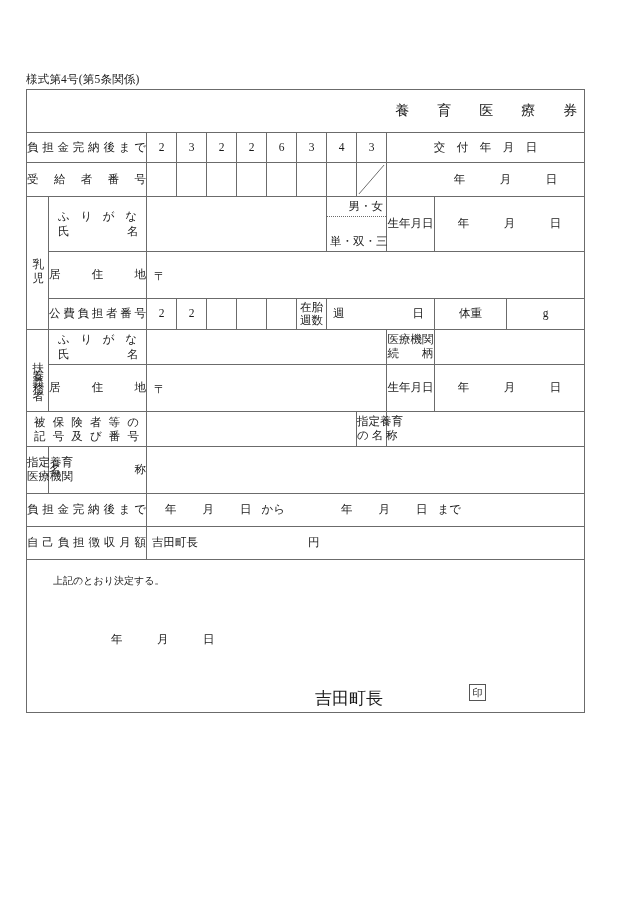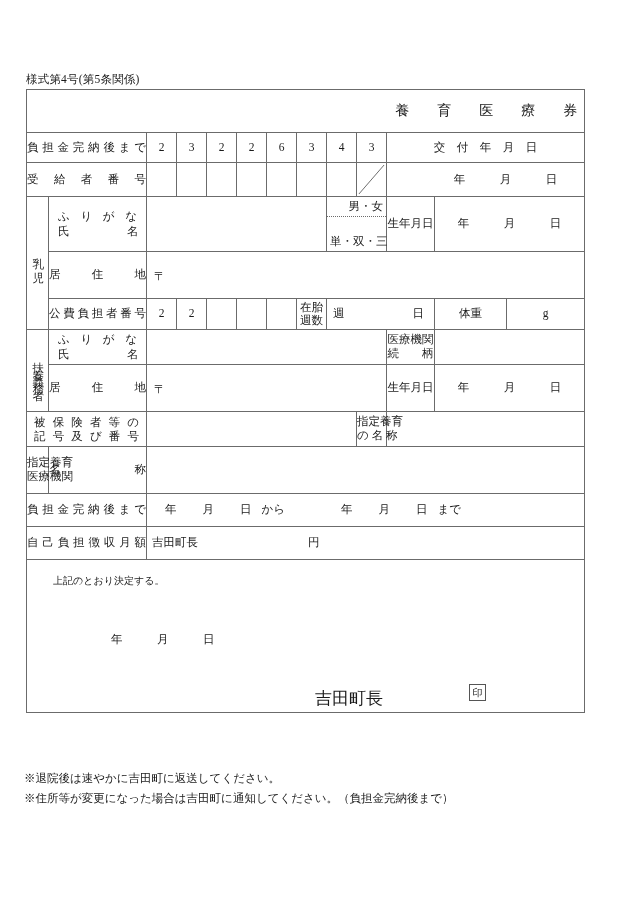--- a/index.html
+++ b/index.html
@@ -353,18 +353,14 @@
       <td class="decision-cell" colspan="13">
         <div class="decision-text">上記のとおり決定する。</div>
         <div class="decision-date">年　　　月　　　日</div>
         <div class="mayor">吉田町長</div>
         <div class="seal">印</div>
       </td>
     </tr>
   </tbody>
     </table>
 
-  <div class="notes">
-    <div>※退院後は速やかに吉田町に返送してください。</div>
-    <div>※住所等が変更になった場合は吉田町に通知してください。（負担金完納後まで）</div>
-  </div>
 
 </div>
 
 </body></html>

